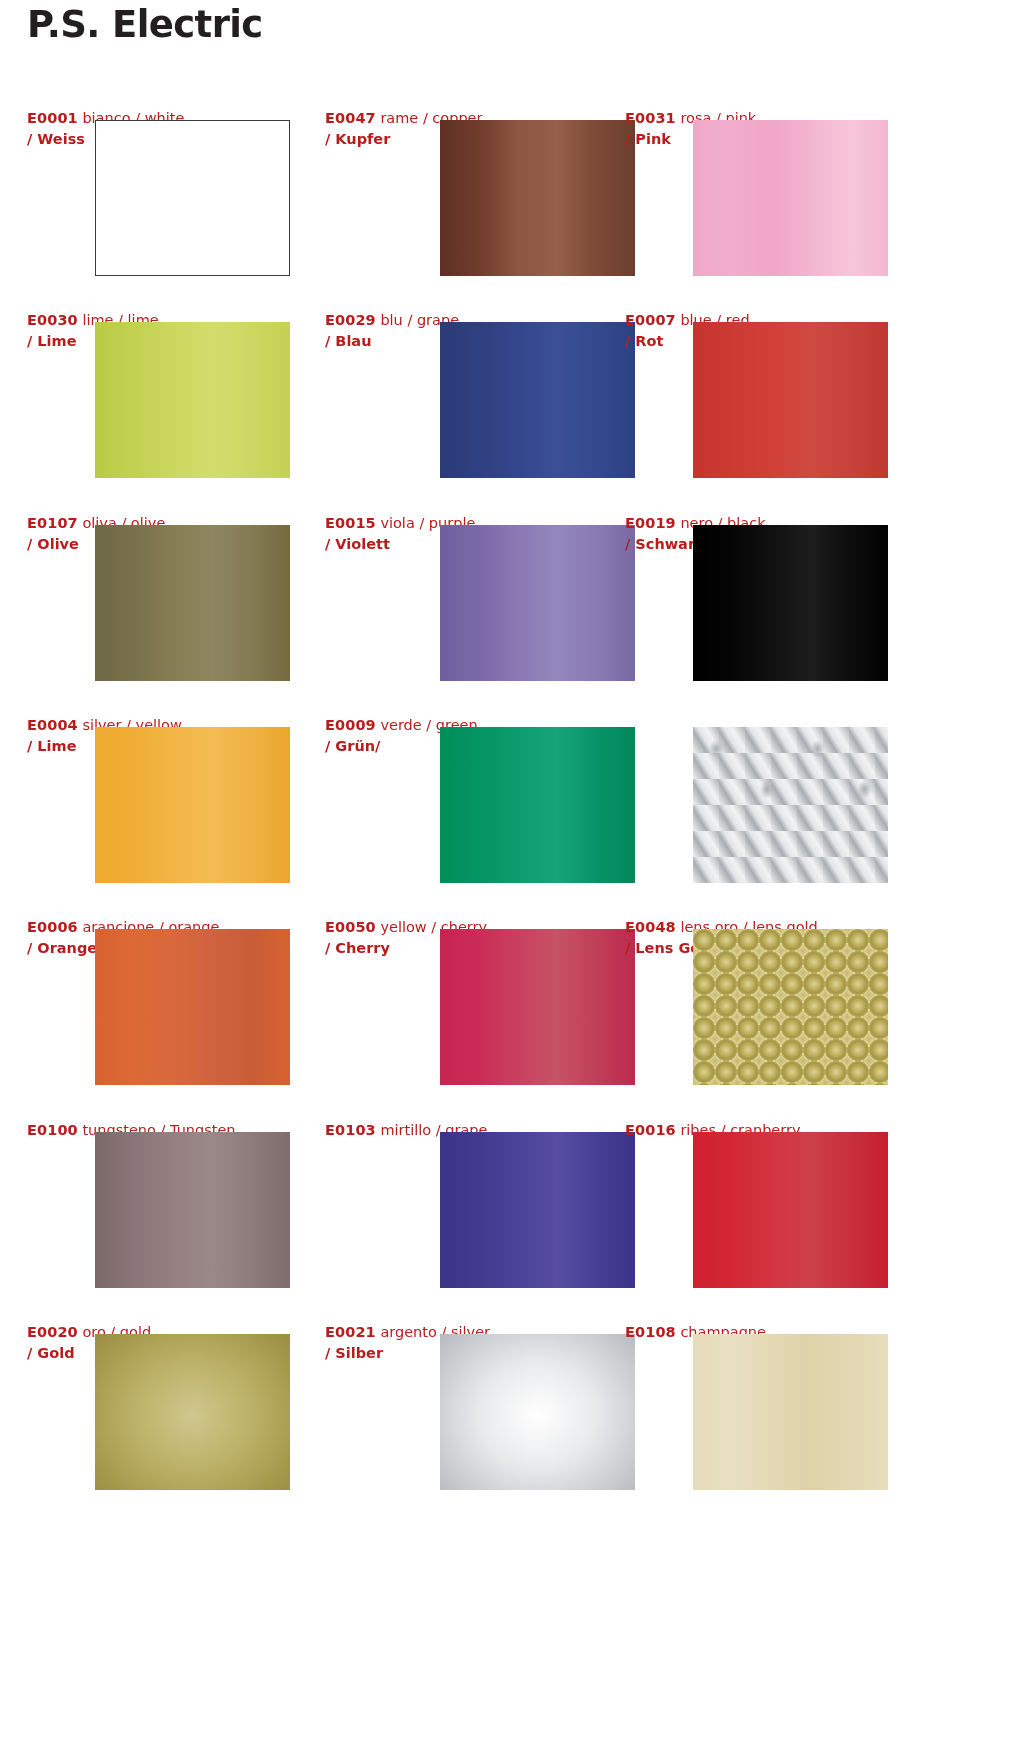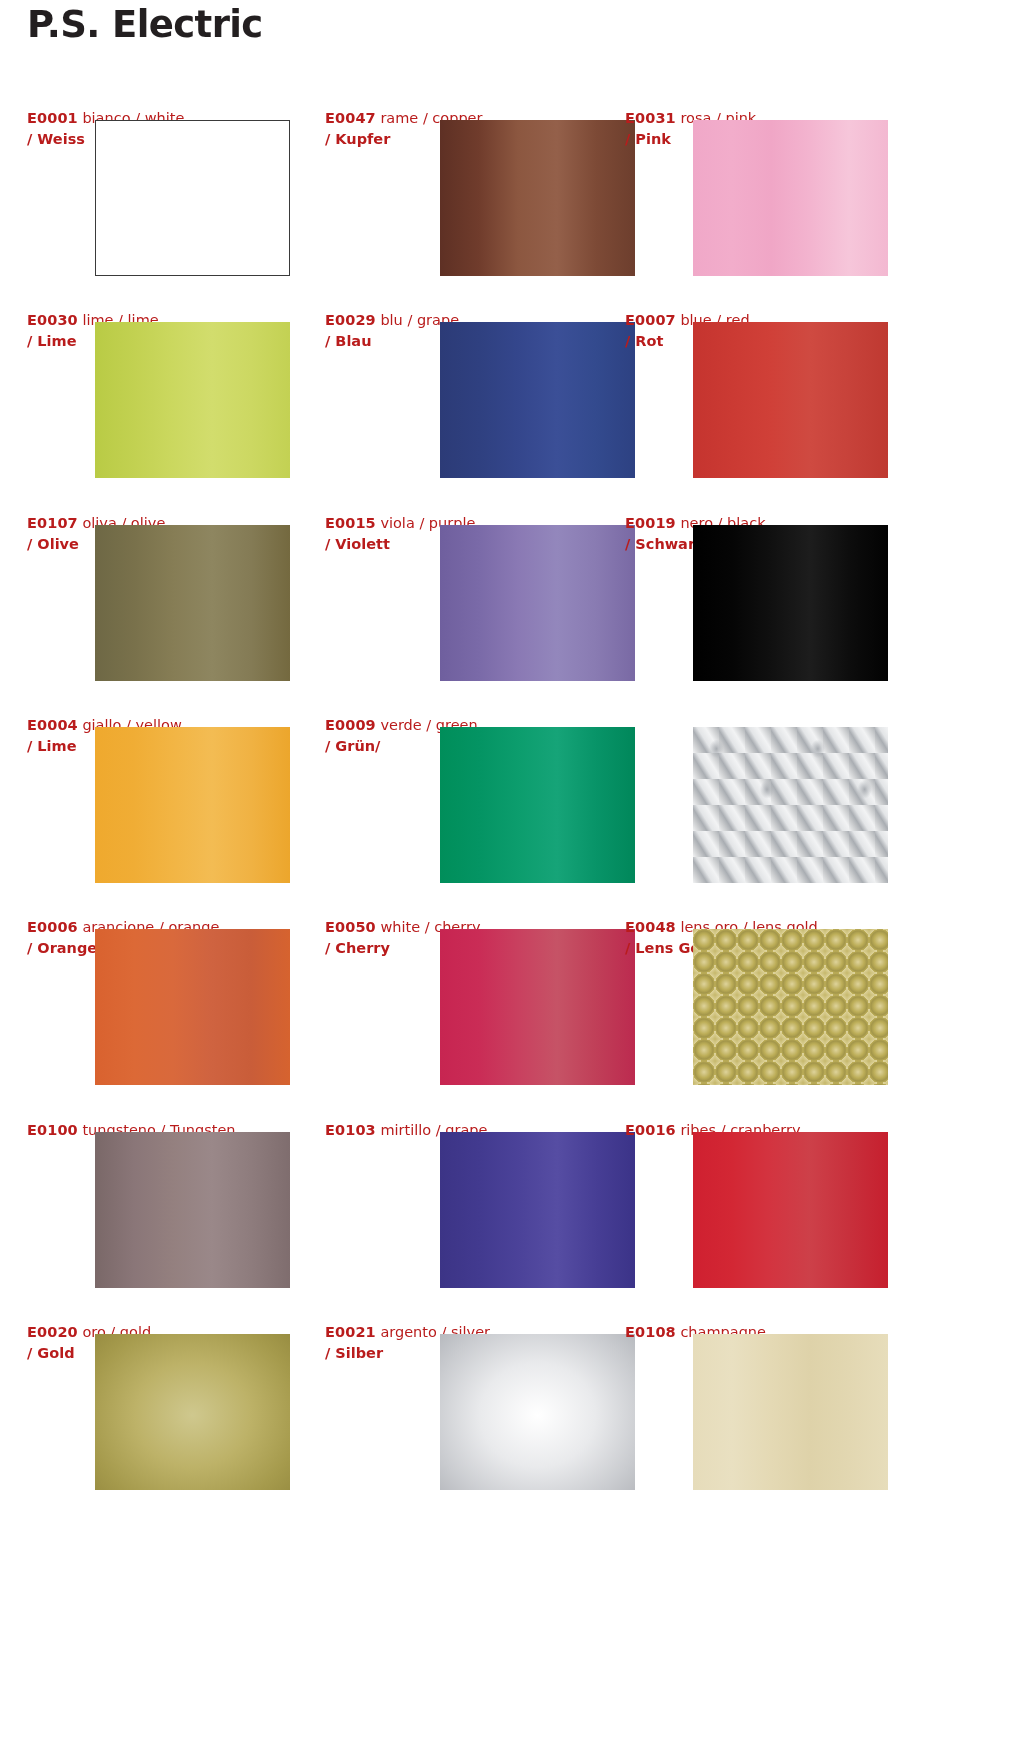--- a/index.html
+++ b/index.html
@@ -81,36 +81,36 @@
       </div>
       <div class="cell" style="left: 325px; top: 415px;">
         <div class="label"><span class="code">E0015</span>&nbsp;<span class="nm">viola / purple</span><span class="de">/ Violett</span></div>
         <div class="swatch c2" style="background: linear-gradient(to right, rgb(111, 95, 158) 0%, rgb(122, 106, 168) 20%, rgb(138, 121, 180) 40%, rgb(147, 135, 188) 60%, rgb(137, 123, 178) 80%, rgb(121, 105, 164) 100%);"></div>
       </div>
       <div class="cell" style="left: 625px; top: 415px;">
         <div class="label"><span class="code">E0019</span>&nbsp;<span class="nm">nero / black</span><span class="de">/ Schwarz</span></div>
         <div class="swatch c3" style="background: linear-gradient(to right, rgb(0, 0, 0) 0%, rgb(5, 5, 5) 20%, rgb(16, 16, 16) 40%, rgb(29, 29, 29) 60%, rgb(13, 13, 13) 80%, rgb(2, 2, 2) 100%);"></div>
       </div>
       <div class="cell" style="left: 27px; top: 617px;">
-        <div class="label"><span class="code">E0004</span>&nbsp;<span class="nm">giallo / yellow</span><span class="de">/ Lime</span></div>
+        <div class="label"><span class="code">E0004</span>&nbsp;<span class="nm">silver / yellow</span><span class="de">/ Lime</span></div>
         <div class="swatch c1" style="background: linear-gradient(to right, rgb(239, 169, 46) 0%, rgb(240, 173, 53) 20%, rgb(242, 181, 68) 40%, rgb(243, 188, 83) 60%, rgb(240, 178, 67) 80%, rgb(236, 166, 44) 100%);"></div>
       </div>
       <div class="cell" style="left: 325px; top: 617px;">
         <div class="label"><span class="code">E0009</span>&nbsp;<span class="nm">verde / green</span><span class="de">/ Grün/</span></div>
         <div class="swatch c2" style="background: linear-gradient(to right, rgb(0, 142, 90) 0%, rgb(4, 148, 99) 20%, rgb(12, 157, 109) 40%, rgb(22, 164, 120) 60%, rgb(8, 148, 104) 80%, rgb(0, 135, 90) 100%);"></div>
       </div>
       <div class="cell" style="left: 625px; top: 617px;">
         <div class="swatch c3 lens" style="background: radial-gradient(10px 13px at 12% 14%, rgb(169, 173, 178) 0%, rgba(255, 255, 255, 0) 72%) 0% 0% / 100% 100%, radial-gradient(10px 13px at 38% 40%, rgb(169, 173, 178) 0%, rgba(255, 255, 255, 0) 72%) 0% 0% / 100% 100%, radial-gradient(10px 13px at 64% 14%, rgb(169, 173, 178) 0%, rgba(255, 255, 255, 0) 72%) 0% 0% / 100% 100%, radial-gradient(10px 13px at 88% 40%, rgb(169, 173, 178) 0%, rgba(255, 255, 255, 0) 72%) 0% 0% / 100% 100%, repeating-linear-gradient(58deg, rgb(242, 243, 244) 0px, rgb(201, 203, 205) 7px, rgb(169, 173, 178) 12px, rgb(227, 229, 231) 17px, rgb(242, 243, 244) 24px) 0% 0% / 26px 26px, repeating-linear-gradient(-58deg, rgba(255, 255, 255, 0.85) 0px, rgba(170, 175, 180, 0.55) 9px, rgba(255, 255, 255, 0.8) 19px, rgba(150, 155, 162, 0.5) 27px) 0% 0% / 26px 26px, repeating-linear-gradient(0deg, rgba(255, 255, 255, 0.35) 0px, rgba(140, 146, 152, 0.35) 13px, rgba(255, 255, 255, 0.35) 26px) 0% 0% / 26px 26px;"></div>
       </div>
       <div class="cell" style="left: 27px; top: 819px;">
         <div class="label"><span class="code">E0006</span>&nbsp;<span class="nm">arancione / orange</span><span class="de">/ Orange</span></div>
         <div class="swatch c1" style="background: linear-gradient(to right, rgb(217, 98, 47) 0%, rgb(220, 105, 54) 20%, rgb(217, 105, 60) 40%, rgb(207, 99, 64) 60%, rgb(201, 93, 57) 80%, rgb(214, 99, 47) 100%);"></div>
       </div>
       <div class="cell" style="left: 325px; top: 819px;">
-        <div class="label"><span class="code">E0050</span>&nbsp;<span class="nm">white / cherry</span><span class="de">/ Cherry</span></div>
+        <div class="label"><span class="code">E0050</span>&nbsp;<span class="nm">yellow / cherry</span><span class="de">/ Cherry</span></div>
         <div class="swatch c2" style="background: linear-gradient(to right, rgb(199, 37, 81) 0%, rgb(202, 44, 86) 20%, rgb(201, 64, 95) 40%, rgb(198, 83, 102) 60%, rgb(192, 63, 88) 80%, rgb(188, 42, 79) 100%);"></div>
       </div>
       <div class="cell" style="left: 625px; top: 819px;">
         <div class="label"><span class="code">E0048</span>&nbsp;<span class="nm">lens oro / lens gold</span><span class="de">/ Lens Gold</span></div>
         <div class="swatch c3 lens" style="background: repeating-radial-gradient(11px at 11px 11px, rgb(222, 211, 154) 0px, rgb(205, 192, 122) 3px, rgb(189, 174, 88) 6px, rgb(163, 150, 74) 9px, rgb(189, 174, 88) 11px) 0% 0% / 22px 22px, repeating-radial-gradient(11px at 33px 33px, rgb(222, 211, 154) 0px, rgb(205, 192, 122) 3px, rgb(189, 174, 88) 6px, rgb(163, 150, 74) 9px, rgb(189, 174, 88) 11px) 0% 0% / 22px 22px, repeating-linear-gradient(90deg, rgb(189, 174, 88) 0px, rgb(205, 192, 122) 11px, rgb(163, 150, 74) 22px) 0% 0% / 22px 22px, repeating-linear-gradient(0deg, rgba(255, 250, 200, 0.3) 0px, rgba(120, 108, 40, 0.3) 11px, rgba(255, 250, 200, 0.3) 22px) 0% 0% / 22px 22px;"></div>
       </div>
       <div class="cell" style="left: 27px; top: 1022px;">
         <div class="label"><span class="code">E0100</span>&nbsp;<span class="nm">tungsteno / Tungsten</span></div>
         <div class="swatch c1" style="background: linear-gradient(to right, rgb(122, 104, 104) 0%, rgb(138, 118, 120) 20%, rgb(148, 128, 127) 40%, rgb(154, 136, 137) 60%, rgb(142, 124, 125) 80%, rgb(127, 109, 110) 100%);"></div>
       </div>

